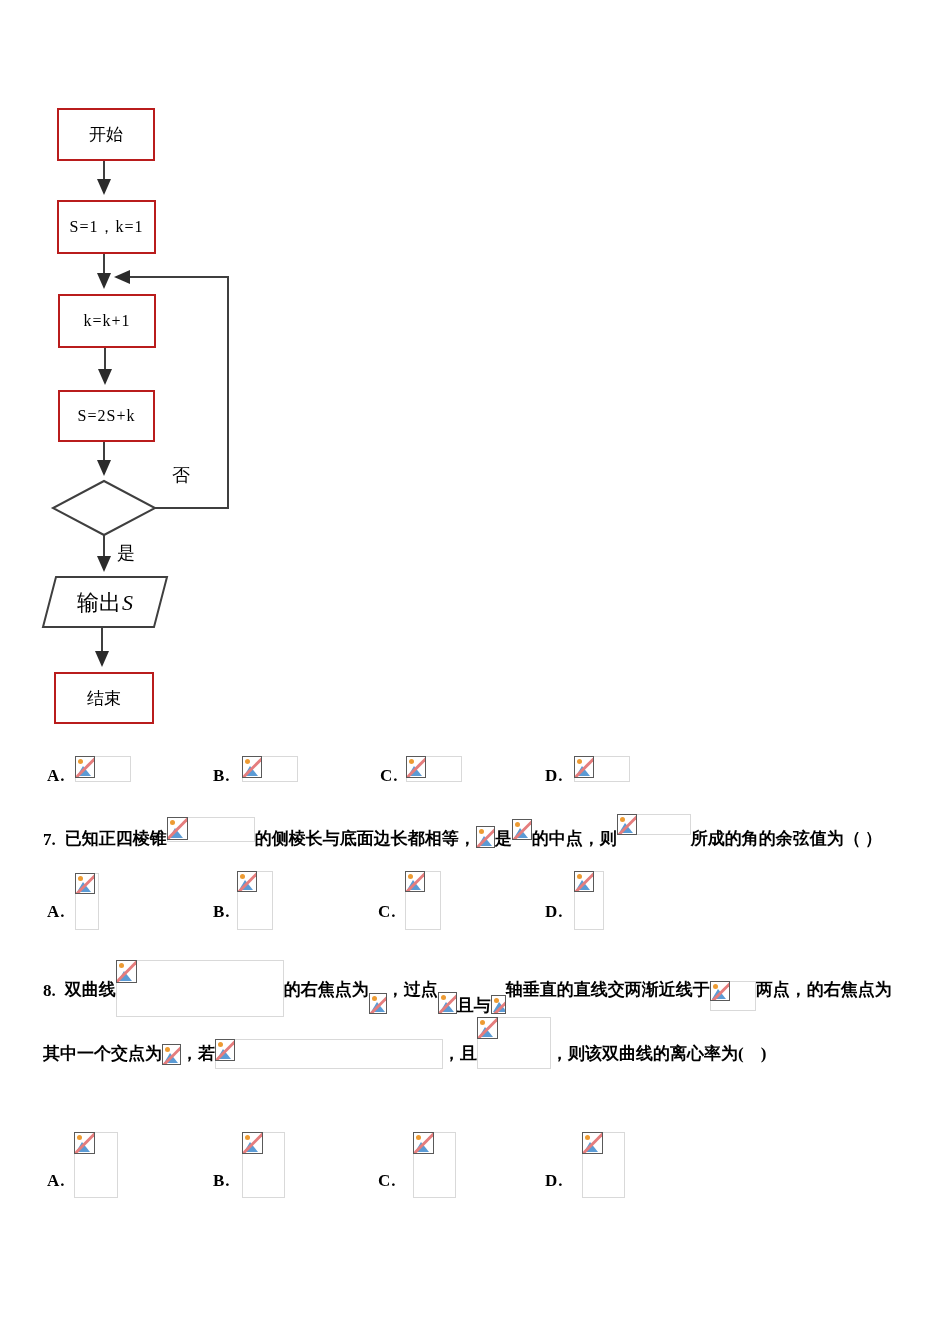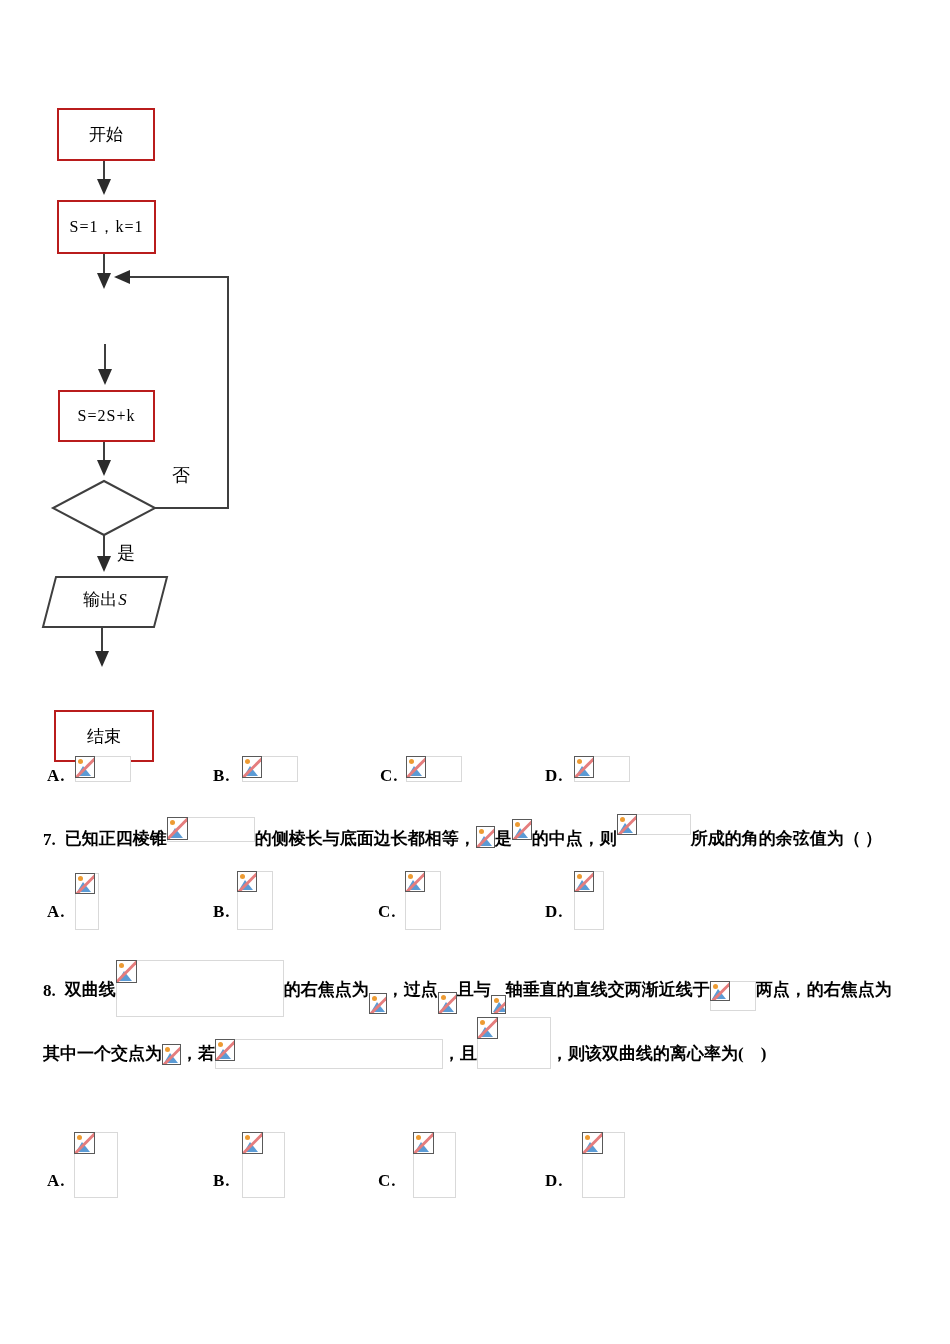--- a/index.html
+++ b/index.html
@@ -17,21 +17,21 @@
     position:absolute;
     border:2px solid #b91c1c;
     background:#fff;
     display:flex;align-items:center;justify-content:center;
     font-size:17px;
   }
   .fc-formula{font-size:16px;letter-spacing:1px;}
   .fc-label{position:absolute;font-size:18px;}
   .fc-out-text{
     position:absolute;display:flex;align-items:center;justify-content:center;
-    font-size:17px;
+    font-size:22px;
     text-align:right;
   }
   .fc-out-text .var{font-style:italic;margin-left:1px;}
   
   .bimg{
     position:relative;display:inline-block;
     width:18px;height:20px;
     border:1px solid #595959;background:#fff;
     overflow:hidden;box-sizing:border-box;
     flex:none;vertical-align:top;
@@ -94,35 +94,38 @@
   </svg>
 
   <div class="fc-box" style="left:57px;top:108px;width:94px;height:49px;">
     <span>开始</span>
   </div>
 
   <div class="fc-box fc-formula" style="left:57px;top:200px;width:95px;height:50px;">
     <span>S=1，k=1</span>
   </div>
 
+  <div class="fc-box fc-formula" style="left:58px;top:294px;width:94px;height:50px;">
+    <span>k=k+1</span>
+  </div>
 
   <div class="fc-box fc-formula" style="left:58px;top:390px;width:93px;height:48px;">
     <span>S=2S+k</span>
   </div>
 
   <div class="fc-label" style="left:172px;top:463px;">否</div>
 
   <div class="fc-label" style="left:117px;top:541px;">是</div>
 
   <div class="fc-out-text" style="left:55px;top:588px;width:100px;">
     <span>输出</span>
       <span class="var">S</span>
   </div>
 
-  <div class="fc-box" style="left:54px;top:710px;width:96px;height:48px;font-family:Liberation Mono, monospace;">
+  <div class="fc-box" style="left:54px;top:672px;width:96px;height:48px;font-family:Liberation Mono, monospace;">
     <span>结束</span>
   </div>
 
   <span class="optletter" style="left:47px;top:766px;">A.</span>
   <span class="ph abs" style="left:75px;top:756px;width:56px;height:26px;">
     <span class="bimg" style="width:20px;height:22px;">
         <span class="bi-sun"></span>
         <span class="bi-mtn"></span>
         <span class="bi-slash"></span>
       </span>
@@ -233,21 +236,21 @@
         <span class="bi-sun"></span>
         <span class="bi-mtn"></span>
         <span class="bi-slash"></span>
       </span>
     <span class="txt" style="margin-bottom:16px;">，过点</span>
     <span class="bimg" style="width:19px;height:22px;margin-bottom:3px;">
         <span class="bi-sun"></span>
         <span class="bi-mtn"></span>
         <span class="bi-slash"></span>
       </span>
-    <span class="txt" style="margin-bottom:16px;">且与</span>
+    <span class="txt" style="">且与</span>
     <span class="bimg" style="width:15px;height:19px;margin-bottom:3px;">
         <span class="bi-sun"></span>
         <span class="bi-mtn"></span>
         <span class="bi-slash"></span>
       </span>
     <span class="txt" style="margin-bottom:16px;text-align:right;">轴垂直的直线交两渐近线于</span>
     <span class="ph" style="width:46px;height:30px;margin-bottom:6px;">
       <span class="bimg" style="width:20px;height:20px;">
           <span class="bi-sun"></span>
           <span class="bi-mtn"></span>

